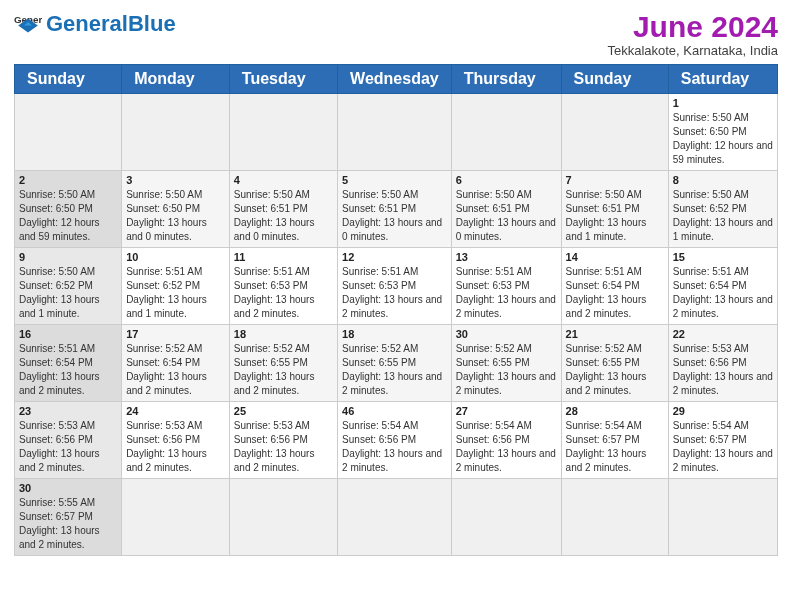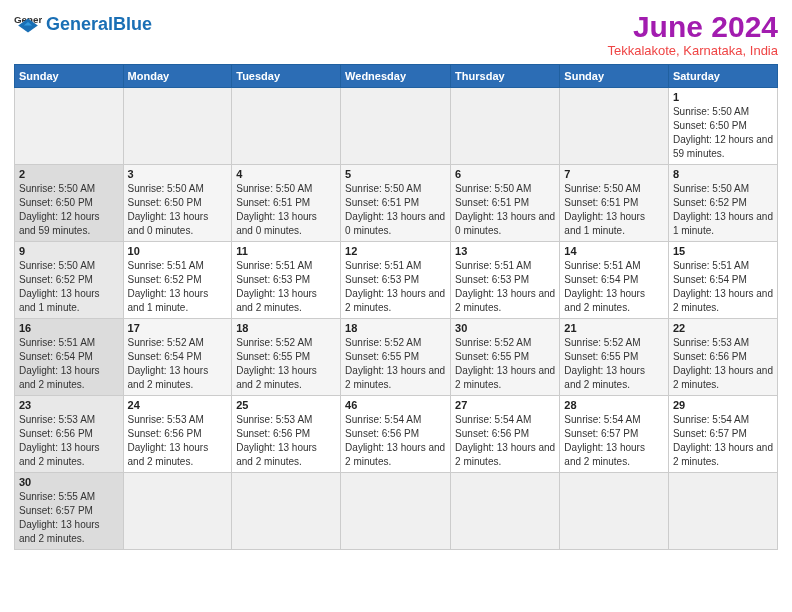--- a/index.html
+++ b/index.html
@@ -21,21 +21,21 @@
       justify-content: space-between;
       align-items: flex-start;
       margin-bottom: 6px;
     }
     .logo {
       display: flex;
       align-items: center;
       gap: 4px;
     }
     .logo-text {
-      font-size: 18px;
+      font-size: 22px;
       font-weight: bold;
       color: #333;
       line-height: 1;
     }
     .logo-text span {
       color: #1a6fb5;
     }
     .logo-icon {
       width: 28px;
       height: 28px;
@@ -44,33 +44,33 @@
       text-align: right;
     }
     .month-title {
       font-size: 30px;
       font-weight: bold;
       color: #a21caf;
       line-height: 1.1;
     }
     .subtitle {
       font-size: 13px;
-      color: #ef4444;
+      color: #404040;
     }
     .calendar {
       width: 100%;
       border-collapse: collapse;
       font-size: 10px;
     }
     .calendar thead th {
       background: #2c6db5;
       color: #fff;
       font-weight: bold;
-      font-size: 11px;
-      padding: 5px 4px;
+      font-size: 16px;
+      padding: 5px 12px;
       text-align: left;
       border: 1px solid #2060a0;
     }
     .calendar tbody td {
       border: 1px solid #ccc;
       vertical-align: top;
       padding: 3px 4px;
       width: 113px;
       min-height: 70px;
       background: #fff;

